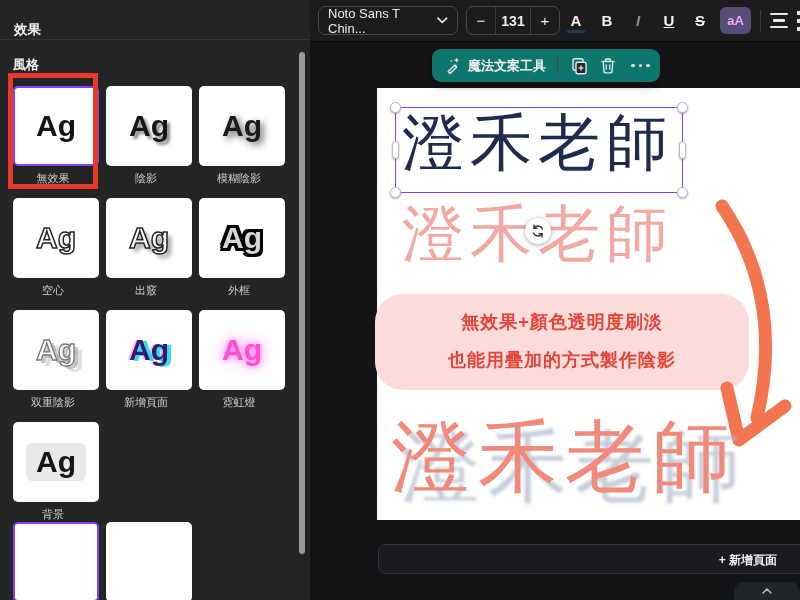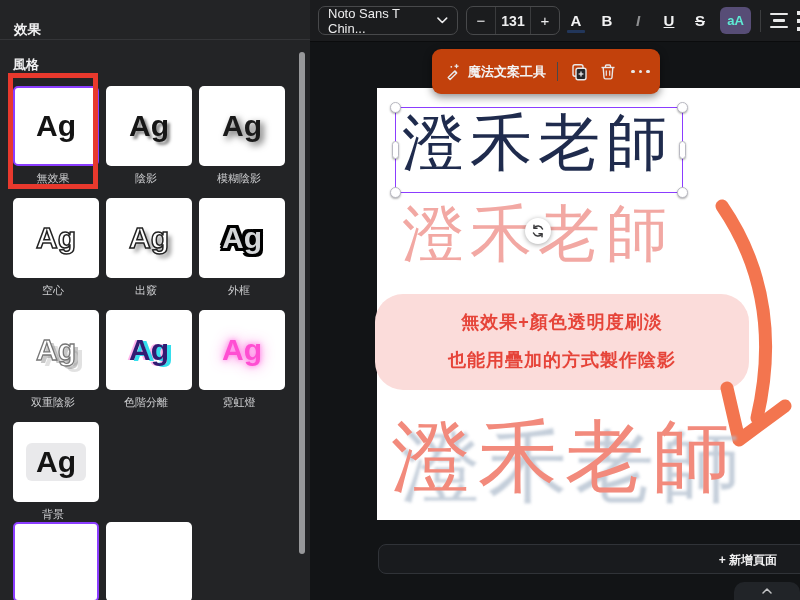--- a/index.html
+++ b/index.html
@@ -39,32 +39,32 @@
   .font-pill{position:absolute;left:8px;top:6px;width:140px;height:29px;border:1px solid #48494b;border-radius:7px;box-sizing:border-box;display:flex;align-items:center;justify-content:space-between;padding:0 9px;color:#ededee;font-size:13px;cursor:pointer}
   .size-group{position:absolute;left:156px;top:6px;width:94px;height:29px;border:1px solid #48494b;border-radius:7px;box-sizing:border-box;display:flex;align-items:stretch;color:#ededee}
   .size-btn{width:28px;display:flex;align-items:center;justify-content:center;font-size:15px;cursor:pointer}
   .size-val{flex:1;display:flex;align-items:center;justify-content:center;font-size:14px;font-weight:600;border-left:1px solid #3a3b3d;border-right:1px solid #3a3b3d}
   .fmt{position:absolute;left:255px;top:6px;height:29px;display:flex;align-items:center;gap:9px}
   .fmt-btn{width:22px;text-align:center;font-size:15px;font-weight:700;color:#f2f2f3;cursor:pointer;position:relative}
   .fmt-btn.italic{font-style:italic;color:#8e8f91;font-weight:600}
   .fmt-btn.under{text-decoration:underline}
   .fmt-btn.strike{text-decoration:line-through}
   .color-bar{position:absolute;left:2px;bottom:-4px;width:18px;height:3.5px;background:#22365a;border-radius:1px}
-  .case-pill{width:31px;height:27px;background:#574d76;border-radius:6px;display:flex;align-items:center;justify-content:center;font-size:13px;font-weight:600;color:#5eead4;cursor:pointer}
+  .case-pill{width:31px;height:27px;background:#574d76;border-radius:6px;display:flex;align-items:center;justify-content:center;font-size:13px;font-weight:600;color:#f0abfc;cursor:pointer}
   .tb-divider{width:1px;height:22px;background:#3c3d3f}
   .align-icon{display:flex;flex-direction:column;gap:4px;width:18px;cursor:pointer}
   .align-icon i{display:block;height:2.5px;background:#e8e8e9;border-radius:1px}
   .align-icon i:nth-child(1){width:18px}.align-icon i:nth-child(2){width:12px;margin:0 auto}.align-icon i:nth-child(3){width:18px}
   .list-icon{display:flex;flex-direction:column;gap:4px;cursor:pointer}
   .list-icon .row{display:flex;align-items:center;gap:3px}
   .list-icon .sq{width:4px;height:4px;background:#e8e8e9}
 
   
   .canvas{position:absolute;left:310px;top:42px;width:490px;height:558px;background:#121416;overflow:hidden}
-  .float-pill{position:absolute;left:122px;top:7px;height:33px;background:#c2410c;border-radius:9px;box-shadow:0 3px 8px rgba(0,0,0,.45);display:flex;align-items:center;padding:6px 10px;z-index:5}
+  .float-pill{position:absolute;left:122px;top:7px;height:33px;background:#0f766e;border-radius:9px;box-shadow:0 3px 8px rgba(0,0,0,.45);display:flex;align-items:center;padding:0 10px;z-index:5}
   .float-pill .label{margin-left:7px;font-size:13px;font-weight:600;color:#f2f2f3;white-space:nowrap}
   .fp-divider{width:1px;height:19px;background:#47484b;margin:0 11px}
   .fp-icon{display:flex;align-items:center;justify-content:center;cursor:pointer}
   .fp-gap{width:11px}
   .dots{display:flex;gap:4px;margin-left:3px;cursor:pointer}
   .dots i{width:3.5px;height:3.5px;border-radius:50%;background:#e9e9ea}
 
   .page{position:absolute;left:67px;top:46px;width:445px;height:432px;background:#fff}
   .sel-box{position:absolute;left:18px;top:19px;width:288px;height:86px;border:1.5px solid #8b3dff;box-sizing:border-box}
   .handle-dot{position:absolute;width:11px;height:11px;border-radius:50%;background:#fff;border:1px solid #b9b9c2;box-shadow:0 1px 2px rgba(0,0,0,.3);box-sizing:border-box}
@@ -131,21 +131,21 @@
       <div class="cell">
         <div class="tile">
           <span class="ag fx-double">Ag</span>
         </div>
         <div class="cell-label">双重陰影</div>
       </div>
       <div class="cell">
         <div class="tile">
           <span class="ag fx-glitch">Ag</span>
         </div>
-        <div class="cell-label">色階分離</div>
+        <div class="cell-label">新增頁面</div>
       </div>
       <div class="cell">
         <div class="tile">
           <span class="ag fx-neon">Ag</span>
         </div>
         <div class="cell-label">霓虹燈</div>
       </div>
       <div class="cell">
         <div class="tile">
           <span class="ag fx-bgchip">Ag</span>

